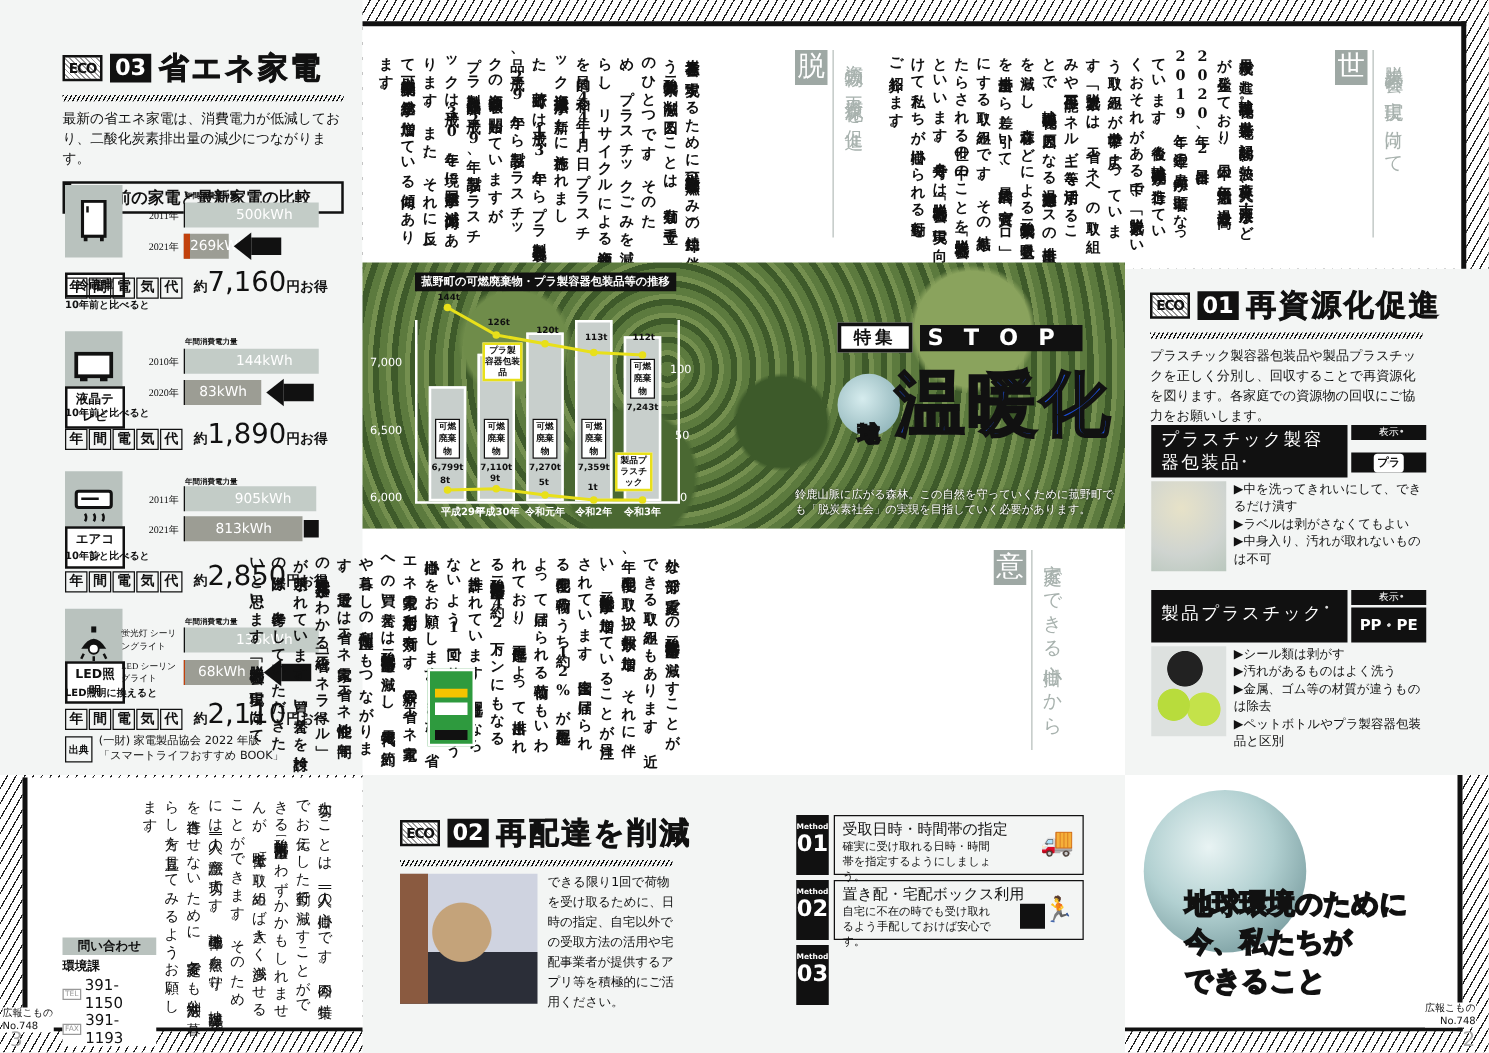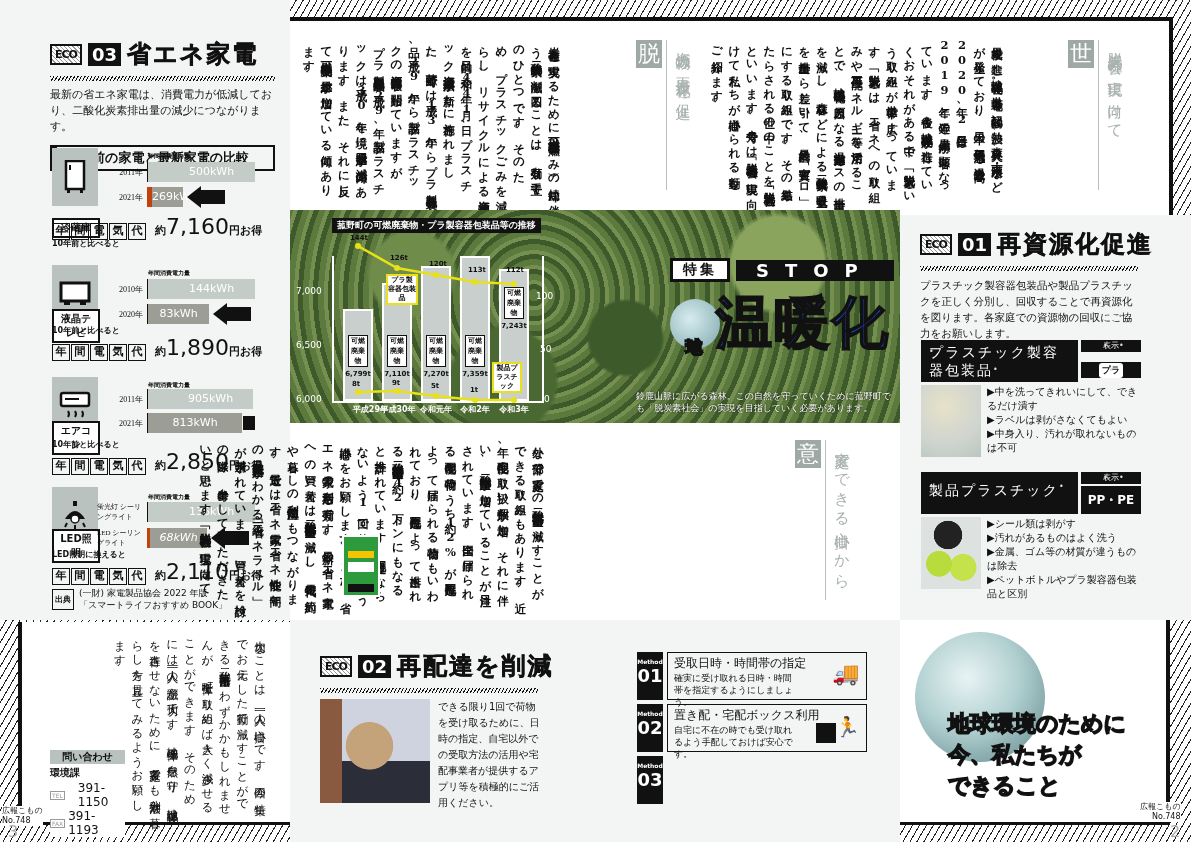--- a/index.html
+++ b/index.html
@@ -167,21 +167,21 @@
       </svg>
   </div>
   <div class="app-label" style="position:absolute;left:0;top:42px;">LED照明</div>
   <div style="position:absolute;left:96px;top:6px;font-size:6px;font-weight:bold;">年間消費電力量</div>
   <div style="position:absolute;left:45px;top:15px;display:flex;align-items:center;">
     <span class="year" style="width:50px;font-size:7px;text-align:left;">蛍光灯 シーリングライト</span>
     <div class="bar-old" style="width:108px;border-left:1px solid #111;">136kWh</div>
   </div>
   <div style="position:absolute;left:45px;top:40px;display:flex;align-items:center;">
     <span class="year" style="width:50px;font-size:7px;text-align:left;">LED シーリングライト</span>
-    <div class="bar-new" style="width:60px;border-left:3px solid #c2410c;font-style:italic;">68kWh</div>
+    <div class="bar-new" style="width:60px;border-left:1px solid #c2410c;">68kWh</div>
     <div class="arrow" style="margin-left:4px;"></div>
       <div class="arrow-body"></div>
   </div>
   <div style="position:absolute;left:0;top:62px;font-size:8px;font-weight:bold;">LED照明に換えると</div>
   <div style="position:absolute;left:0;top:72px;display:flex;align-items:baseline;">
     <span class="kanji-box">年</span>
       <span class="kanji-box">間</span>
       <span class="kanji-box">電</span>
       <span class="kanji-box">気</span>
       <span class="kanji-box">代</span>
@@ -198,21 +198,21 @@
     <div>「スマートライフおすすめ BOOK」</div>
   </div>
 </div>
 
 <div class="abs vtext" style="left:48px;top:632px;width:220px;height:178px;">大切なことは、一人一人の心掛けです。今回の特集でお伝えした行動で減らすことができる二酸化炭素排出量はわずかかもしれませんが、町全体で取り組めば大きく減少させることができます。そのためには一人一人の意識が大切です。地球全体の自然を守り、地球温暖化を進行させないために、各家庭でも分別方法や暮らし方を見直してみるようお願いします。</div>
 <div class="abs" style="left:50px;top:750px;width:75px;background:#fff;">
   <div style="background:#b9c2be;font-size:10px;text-align:center;font-weight:bold;">問い合わせ</div>
   <div style="font-size:10px;font-weight:bold;margin-top:2px;">環境課</div>
   <div style="display:flex;align-items:center;gap:3px;margin-top:1px;">
     <span style="font-size:6px;border:1px solid #999;color:#999;padding:0 1px;">TEL</span>
-    <span style="font-size:12px;margin-left:10px;">391-1150</span>
+    <span style="font-size:12px;">391-1150</span>
   </div>
   <div style="display:flex;align-items:center;gap:3px;">
     <span style="font-size:6px;border:1px solid #999;color:#999;padding:0 1px;">FAX</span>
     <span style="font-size:12px;">391-1193</span>
   </div>
 </div>
 <div class="abs" style="left:2px;top:806px;font-size:8px;line-height:10px;background:#fff;">
   <div>広報こもの</div>
   <div>No.748</div>
 </div>
@@ -313,21 +313,21 @@
   <div style="position:absolute;left:52px;top:188px;width:40px;color:#fff;font-size:8px;text-align:right;font-weight:bold;">平成29年</div>
   <div style="position:absolute;left:82px;top:188px;width:40px;color:#fff;font-size:8px;text-align:center;font-weight:bold;">平成30年</div>
   <div style="position:absolute;left:120px;top:188px;width:40px;color:#fff;font-size:8px;text-align:center;font-weight:bold;">令和元年</div>
   <div style="position:absolute;left:159px;top:188px;width:40px;color:#fff;font-size:8px;text-align:center;font-weight:bold;">令和2年</div>
   <div style="position:absolute;left:198px;top:188px;width:40px;color:#fff;font-size:8px;text-align:center;font-weight:bold;">令和3年</div>
 </div>
 
 <div class="abs" style="left:670px;top:258px;">
   <div style="display:flex;gap:6px;align-items:center;">
     <span style="background:#fff;border:3px solid #111;font-size:14px;font-weight:bold;padding:0 10px;letter-spacing:3px;">特集</span>
-    <span style="background:#111;color:#fff;font-size:18px;font-weight:bold;letter-spacing:16px;padding:0 20px;">STOP</span>
+    <span style="background:#111;color:#fff;font-size:18px;font-weight:bold;letter-spacing:16px;padding:0 6px;">STOP</span>
   </div>
   <div style="display:flex;align-items:center;margin-top:4px;">
     <div style="width:50px;height:50px;border-radius:50%;background:radial-gradient(circle at 40% 40%, #d6ecee, #7fa7ad);display:flex;align-items:center;justify-content:center;">
       <span style="writing-mode:vertical-rl;color:#fff;font-size:17px;font-weight:bold;-webkit-text-stroke:1.5px #111;">地球</span>
     </div>
     <span style="font-size:56px;font-weight:bold;color:#1d4ed8;-webkit-text-stroke:2px #111;margin-left:-4px;letter-spacing:2px;">温暖化</span>
   </div>
 </div>
 <div class="abs" style="left:636px;top:390px;width:262px;color:#fff;font-size:9px;line-height:12px;text-shadow:0 0 2px #000;">鈴鹿山脈に広がる森林。この自然を守っていくために菰野町でも「脱炭素社会」の実現を目指していく必要があります。</div>
 

